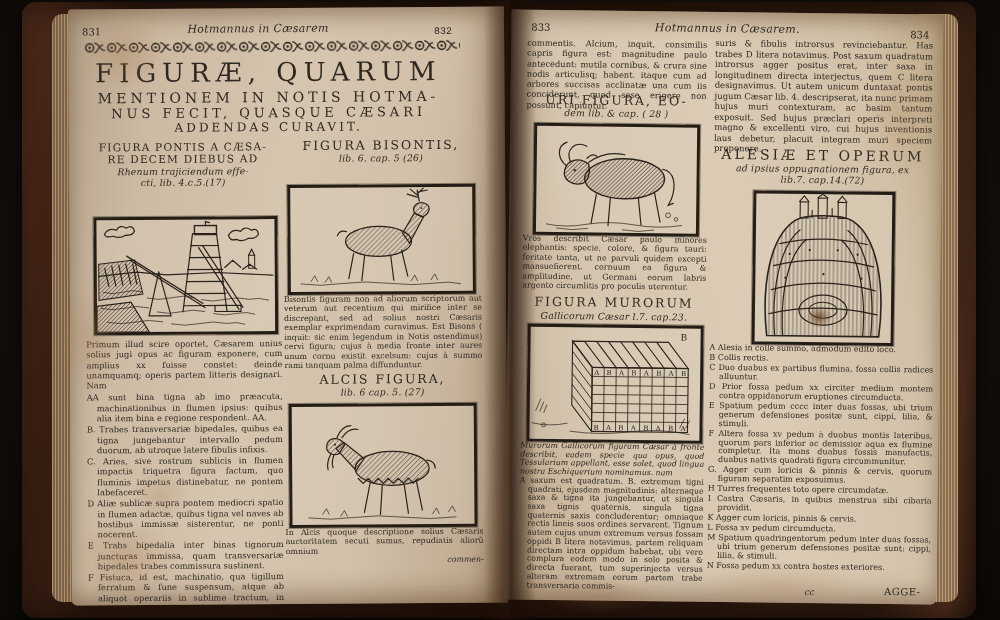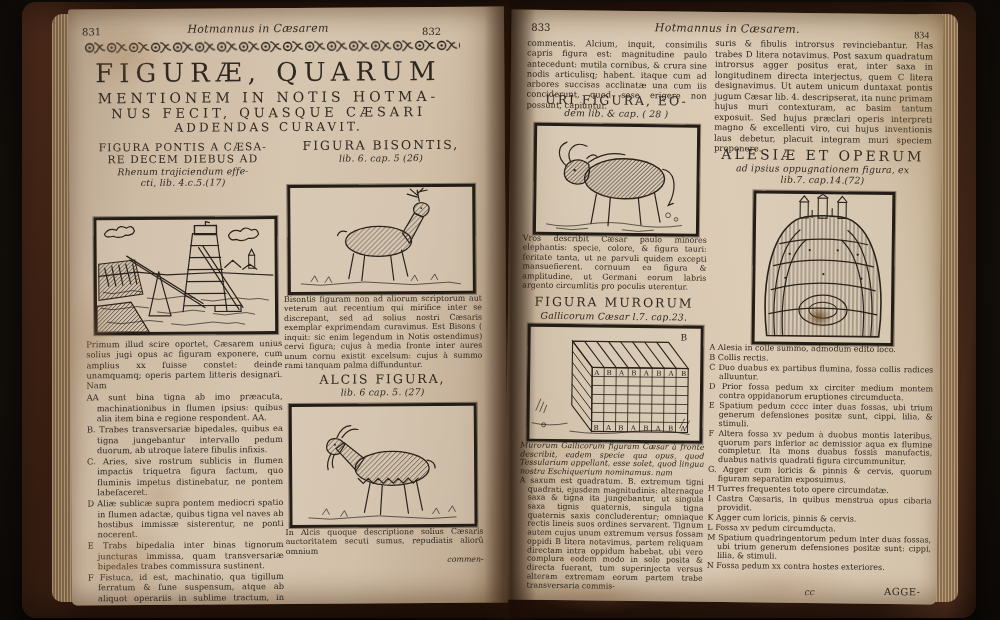--- a/index.html
+++ b/index.html
@@ -55,21 +55,21 @@
 <div id="scene">
 
   <div class="cover"></div>
   <div class="edges edges-l"></div>
   <div class="edges edges-r"></div>
 
   <div class="page page-left">
 
     <div class="hdr" style="left:14px;top:17px;">831</div>
     <div class="hdr runtitle" style="left:0;right:56px;top:14px;text-align:center;">Hotmannus in Cæsarem</div>
-    <div class="hdr" style="right:63px;top:19px;">832</div>
+    <div class="hdr" style="right:52px;top:19px;font-family:Liberation Mono, monospace;">832</div>
 
     <svg class="ornband" style="left:16px;top:31px;" width="376" height="15">
       <defs>
         <pattern id="orn" width="22" height="15" patternUnits="userSpaceOnUse">
           <circle cx="5.5" cy="7.5" r="4" fill="none" stroke="#241d15" stroke-width="1.4"></circle>
           <circle cx="5.5" cy="7.5" r="1.2" fill="#241d15"></circle>
           <path d="M10,12 C13,14 15,3 19,5 M10,3 C14,1 16,12 21,10" stroke="#241d15" stroke-width="1.2" fill="none"></path>
         </pattern>
       </defs>
       <rect x="0" y="0" width="376" height="15" fill="url(#orn)"></rect>
@@ -182,21 +182,21 @@
     <div class="cap" style="left:214px;top:520px;width:198px;">
       <div>In Alcis quoque descriptione solius Cæsaris auctoritatem secuti sumus, repudiatis aliorũ omnium</div>
       <div class="catchline">commen-</div>
     </div>
   </div>
 
   <div class="page page-right">
 
     <div class="hdr" style="left:20px;top:12px;">833</div>
     <div class="hdr runtitle" style="left:0;right:0;top:10px;text-align:center;">Hotmannus in Cæsarem.</div>
-    <div class="hdr" style="right:14px;top:15px;font-family:Liberation Serif, serif;">834</div>
+    <div class="hdr" style="right:14px;top:15px;">834</div>
 
     <div class="body" style="left:16px;top:28px;width:180px;">commentis. Alcium, inquit, consimilis capris figura est: magnitudine paulo antecedunt: mutila cornibus, &amp; crura sine nodis articulisq; habent. itaque cum ad arbores succisas acclinatæ una cum iis conciderunt, quod sese erigere non possunt, capiuntur.</div>
 
     <div class="ch ch-big" style="left:16px;top:82px;width:180px;">URI FIGURA, EO-</div>
     <div class="ch-it" style="left:16px;top:97px;width:180px;">dem lib. &amp; cap. ( 28 )</div>
 
     <div class="figframe" style="left:24px;top:113px;width:160px;height:106px;">
       <svg viewBox="0 0 160 106">
         <defs>
             <pattern id="hu" width="4" height="4" patternUnits="userSpaceOnUse">
@@ -295,21 +295,21 @@
 
     <div class="body body-sm" style="left:202px;top:332px;width:224px;font-size:8px;">
       <div class="hang"><span>A</span> <span>Alesia in colle summo, admodum edito loco.</span></div>
       <div class="hang"><span>B</span> <span>Collis rectis.</span></div>
       <div class="hang"><span>C</span> <span>Duo duabus ex partibus flumina, fossa collis radices alluuntur.</span></div>
       <div class="hang"><span>D</span> <span>Prior fossa pedum xx circiter medium montem contra oppidanorum eruptiones circumducta.</span></div>
       <div class="hang"><span>E</span> <span>Spatium pedum cccc inter duas fossas, ubi trium generum defensiones positæ sunt, cippi, lilia, &amp; stimuli.</span></div>
       <div class="hang"><span>F</span> <span>Altera fossa xv pedum à duobus montis lateribus, quorum pars inferior ac demissior aqua ex flumine completur. Ita mons duabus fossis manufactis, duabus nativis quadrati figura circummunitur.</span></div>
       <div class="hang"><span>G.</span> <span>Agger cum loricis &amp; pinnis &amp; cervis, quorum figuram separatim exposuimus.</span></div>
       <div class="hang"><span>H</span> <span>Turres frequentes toto opere circumdatæ.</span></div>
-      <div class="hang"><span>I</span> <span>Castra Cæsaris, in quibus menstrua opus cibaria providit.</span></div>
+      <div class="hang"><span>I</span> <span>Castra Cæsaris, in quibus menstrua sibi cibaria providit.</span></div>
       <div class="hang"><span>K</span> <span>Agger cum loricis, pinnis &amp; cervis.</span></div>
       <div class="hang"><span>L</span> <span>Fossa xv pedum circumducta.</span></div>
       <div class="hang"><span>M</span> <span>Spatium quadringentorum pedum inter duas fossas, ubi trium generum defensiones positæ sunt: cippi, lilia, &amp; stimuli.</span></div>
       <div class="hang"><span>N</span> <span>Fossa pedum xx contra hostes exteriores.</span></div>
     </div>
 
     <div class="botline" style="left:300px;top:574px;font-style:italic;">cc</div>
     <div class="botline" style="right:16px;top:572px;font-size:10px;letter-spacing:.5px;">AGGE-</div>
   </div>
 

